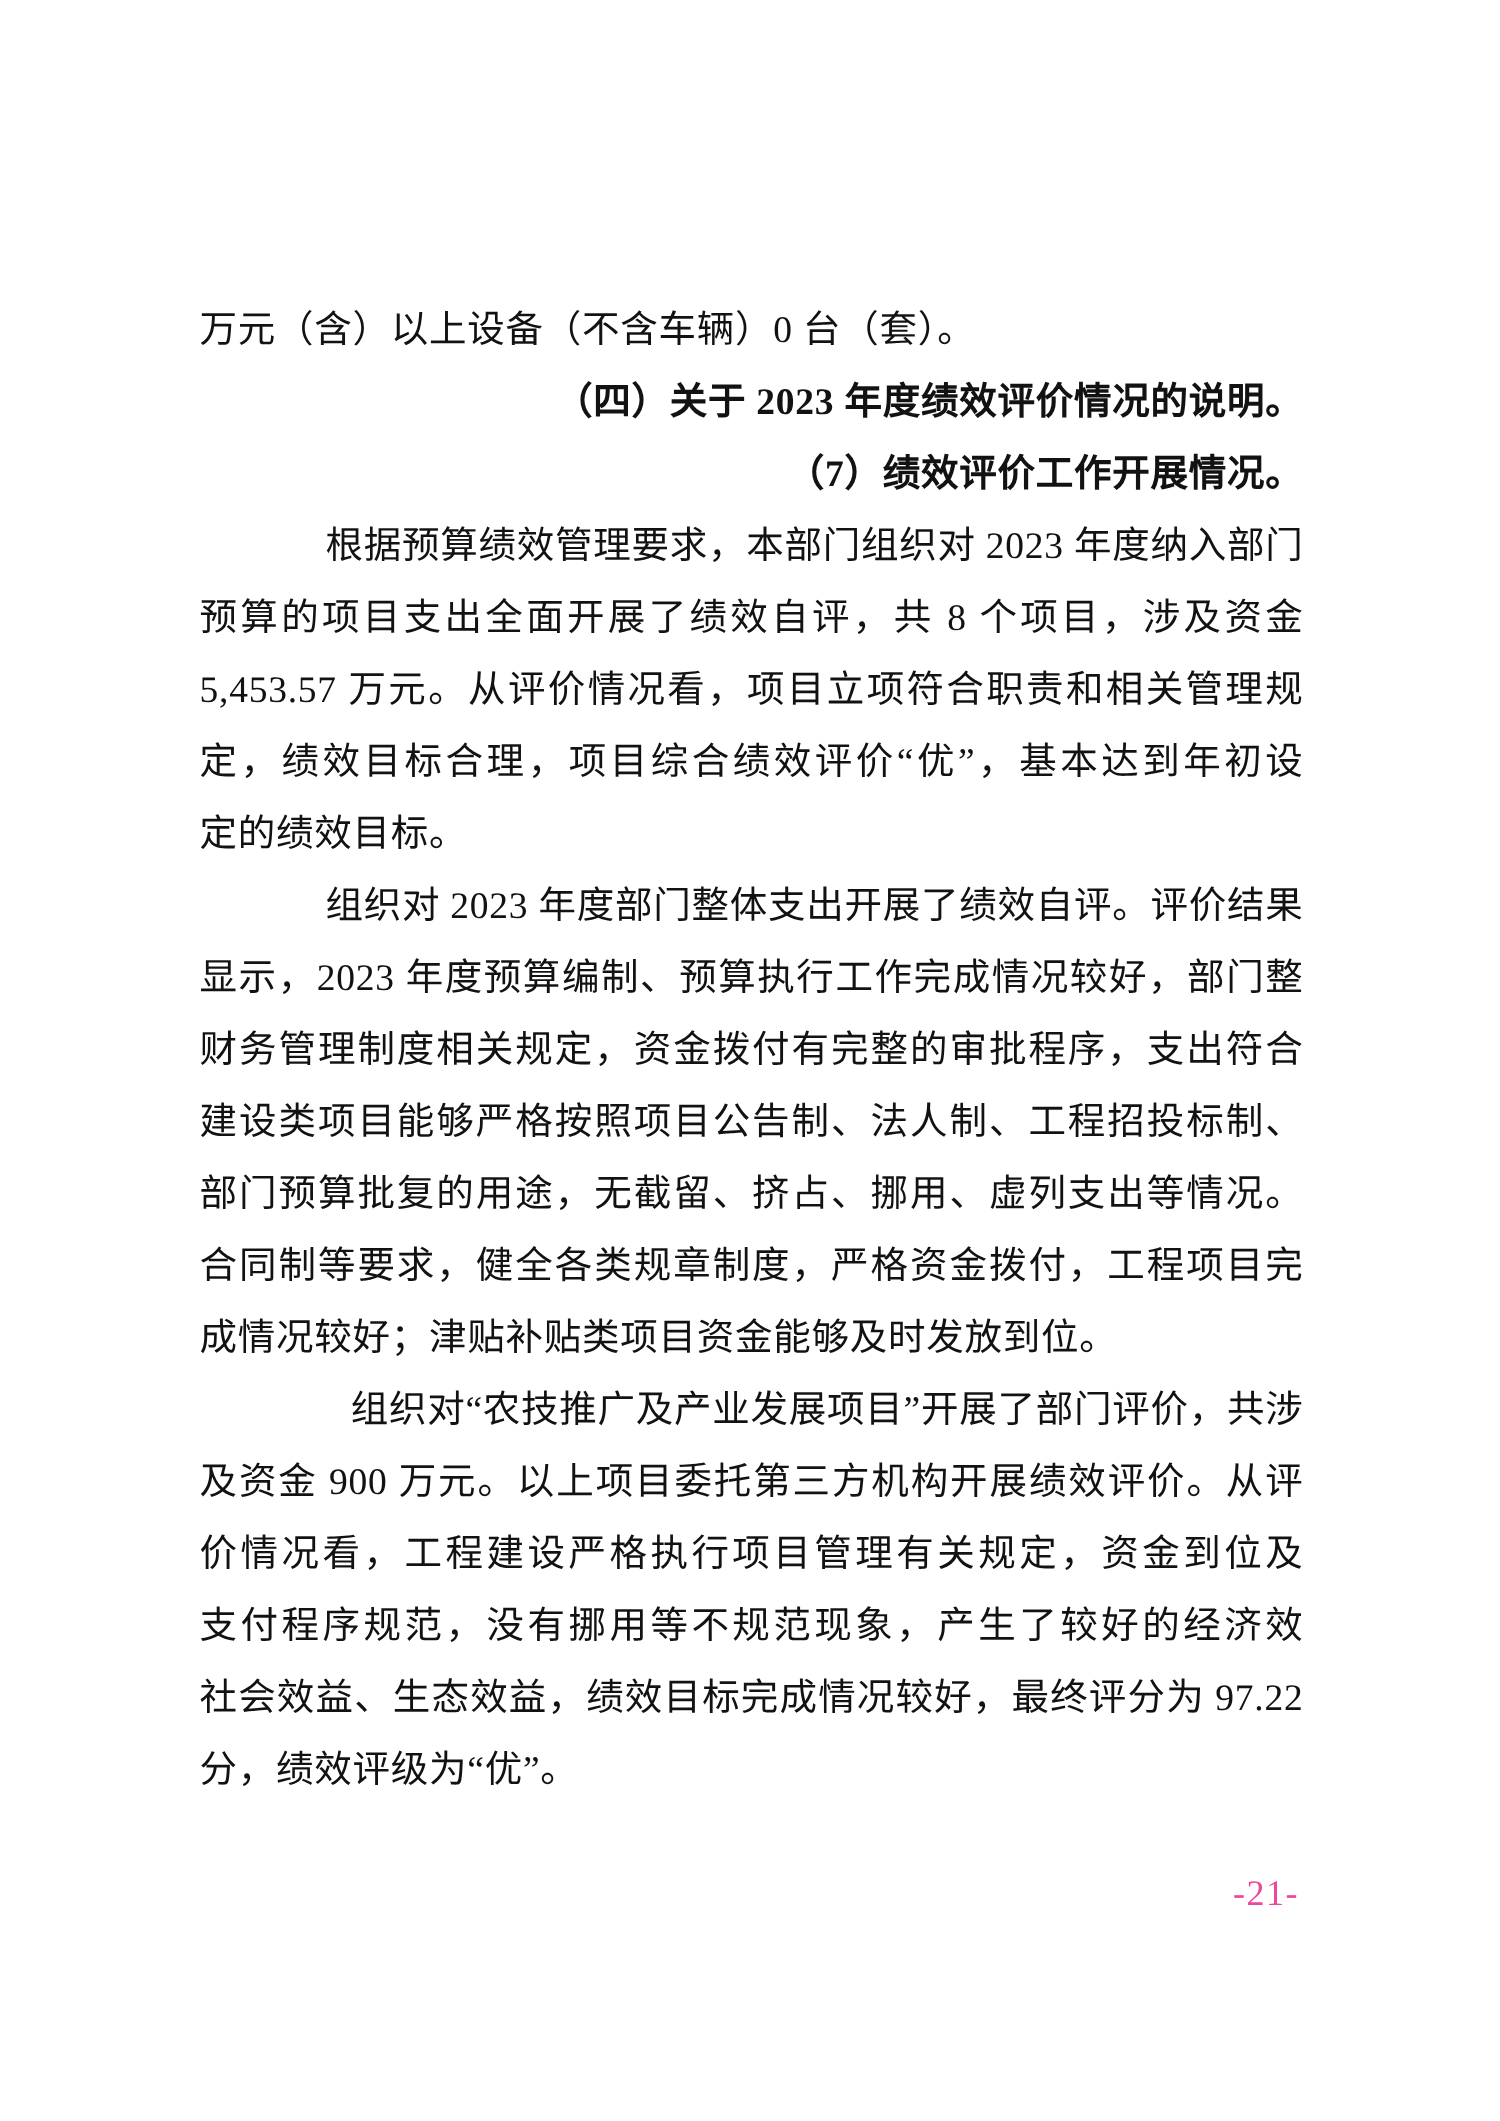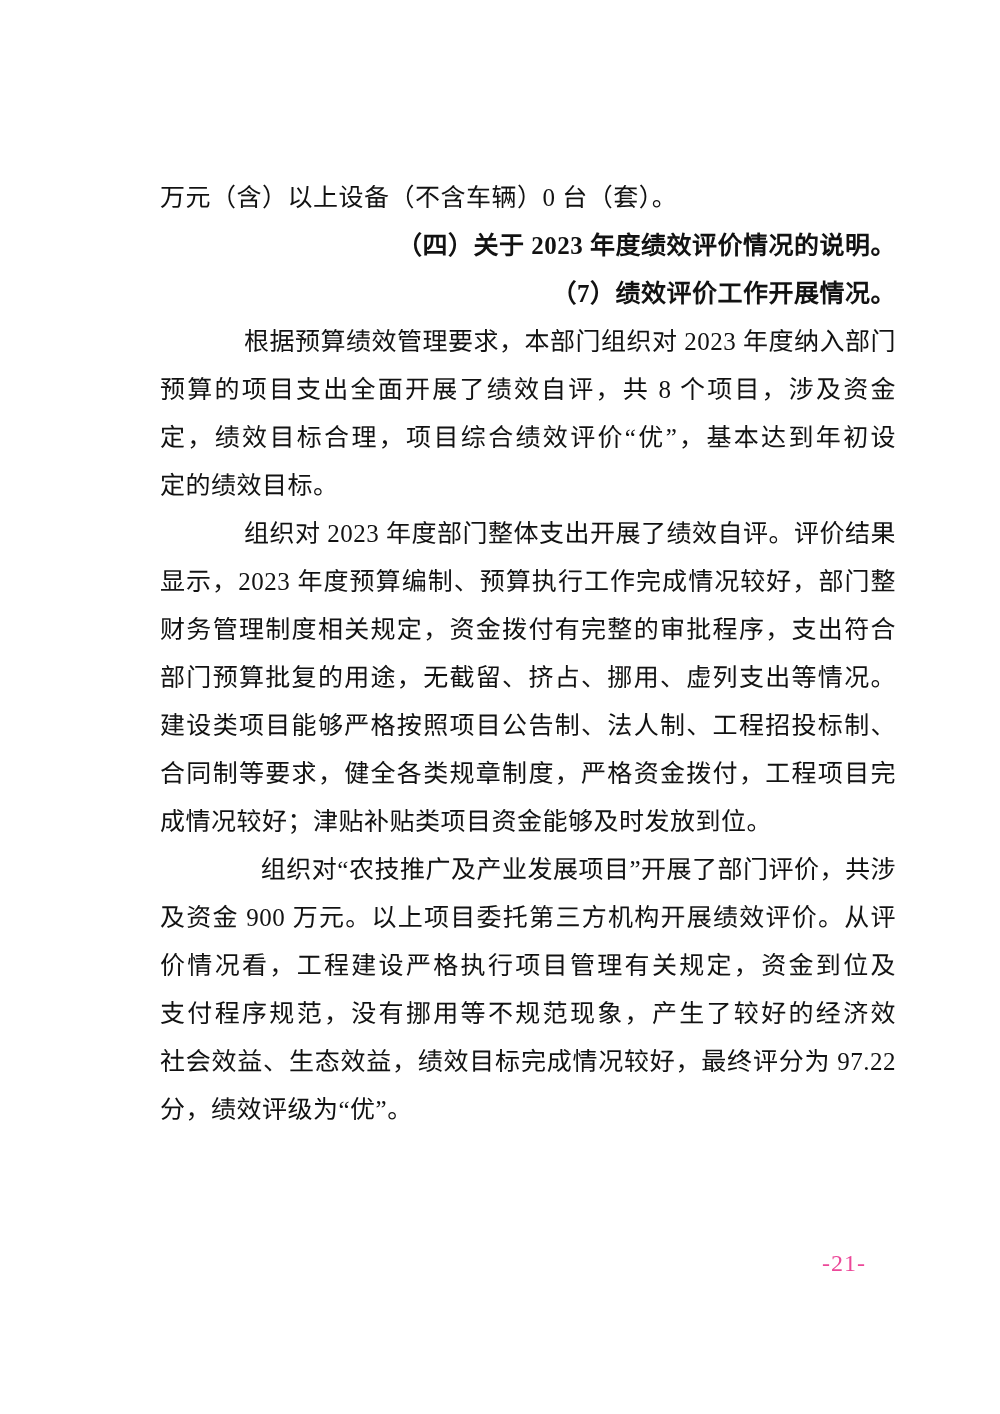--- a/index.html
+++ b/index.html
@@ -12,23 +12,22 @@
     width: 1000px;
     height: 1414px;
     background: #ffffff;
     overflow: hidden;
     font-family: "Liberation Serif", "DejaVu Serif", serif;
     color: #121212;
   }
   .textblock {
     position: absolute;
     left: 133px;
-    top: 174px;
+    top: 197px;
     width: 736px;
-    margin-left: 27px;
   }
   .line {
     font-size: 25px;
     line-height: 48px;
     height: 48px;
     overflow: hidden;
     text-align: left;
     letter-spacing: 0.5px;
     white-space: normal;
   }
@@ -64,27 +63,28 @@
 </head>
 <body>
 
 <div class="page">
   <div class="textblock">
     <div class="line">万元（含）以上设备（不含车辆）0 台（套）。</div>
     <div class="line indent bold">（四）关于 2023 年度绩效评价情况的说明。</div>
     <div class="line indent bold">（7）绩效评价工作开展情况。</div>
     <div class="line indent fill">根据预算绩效管理要求，本部门组织对 2023 年度纳入部门</div>
     <div class="line fill">预算的项目支出全面开展了绩效自评，共 8 个项目，涉及资金</div>
+    <div class="line fill">5,453.57 万元。从评价情况看，项目立项符合职责和相关管理规</div>
     <div class="line fill">定，绩效目标合理，项目综合绩效评价“优”，基本达到年初设</div>
     <div class="line">定的绩效目标。</div>
     <div class="line indent fill">组织对 2023 年度部门整体支出开展了绩效自评。评价结果</div>
     <div class="line fill">显示，2023 年度预算编制、预算执行工作完成情况较好，部门整</div>
     <div class="line fill">财务管理制度相关规定，资金拨付有完整的审批程序，支出符合</div>
+    <div class="line fill">建设类项目能够严格按照项目公告制、法人制、工程招投标制、</div>
     <div class="line fill">部门预算批复的用途，无截留、挤占、挪用、虚列支出等情况。</div>
-    <div class="line fill">建设类项目能够严格按照项目公告制、法人制、工程招投标制、</div>
     <div class="line fill">合同制等要求，健全各类规章制度，严格资金拨付，工程项目完</div>
     <div class="line">成情况较好；津贴补贴类项目资金能够及时发放到位。</div>
     <div class="line indent fill">组织对“农技推广及产业发展项目”开展了部门评价，共涉</div>
     <div class="line fill">及资金 900 万元。以上项目委托第三方机构开展绩效评价。从评</div>
     <div class="line fill">价情况看，工程建设严格执行项目管理有关规定，资金到位及时，</div>
     <div class="line fill">支付程序规范，没有挪用等不规范现象，产生了较好的经济效益、</div>
     <div class="line fill">社会效益、生态效益，绩效目标完成情况较好，最终评分为 97.22</div>
     <div class="line">分，绩效评级为“优”。</div>
   </div>
   <div class="page-number">-21-</div>

